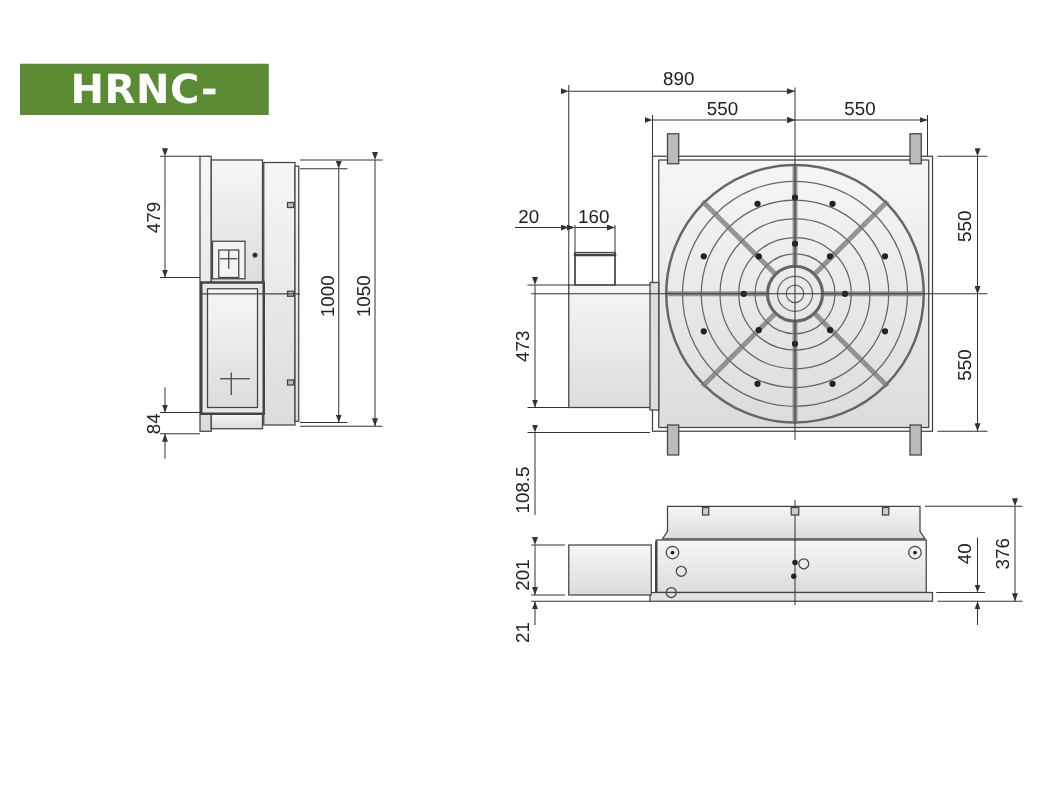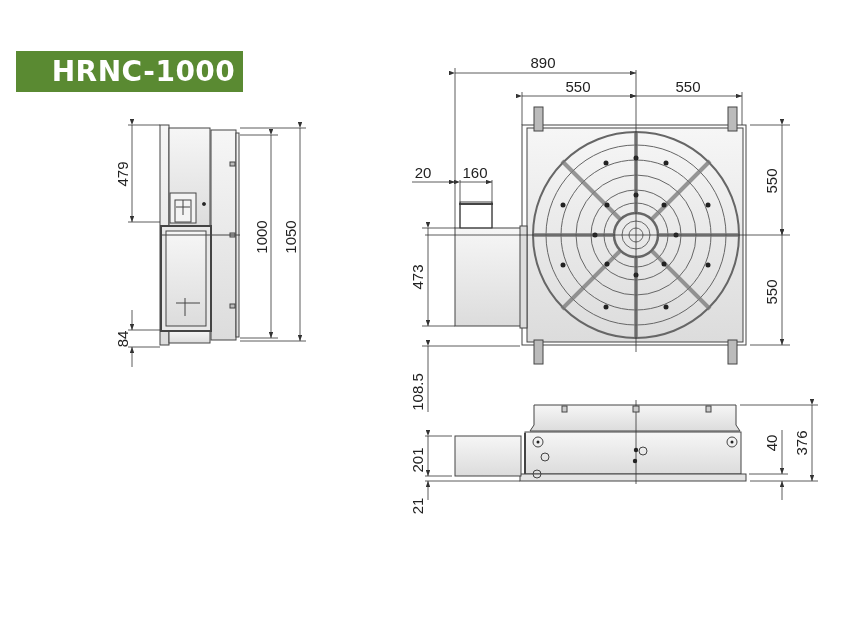--- a/index.html
+++ b/index.html
@@ -1,18 +1,18 @@
 <!DOCTYPE html>
 <html><head>
 <meta charset="utf-8">
 <style>
   html,body{margin:0;padding:0;background:#ffffff;}
   body{width:850px;height:638px;position:relative;overflow:hidden;font-family:"Liberation Sans",sans-serif;}
   .title-badge{position:absolute;left:16px;top:51px;width:199px;height:41px;background:#5a8a32;color:#ffffff;
-    font-family:"DejaVu Sans",sans-serif;font-weight:bold;font-size:28px;line-height:41px;text-align:center;letter-spacing:0.5px;padding-left:28px;}
+    font-family:"DejaVu Sans",sans-serif;font-weight:bold;font-size:32px;line-height:41px;text-align:center;letter-spacing:0.5px;}
   svg{position:absolute;left:0;top:0;}
   .dim{font-family:"Liberation Sans",sans-serif;font-size:15px;fill:#222;}
 </style>
 </head>
 <body>
 
 <div class="title-badge">HRNC-1000</div>
 
 <svg width="850" height="638" viewBox="0 0 850 638" xmlns="http://www.w3.org/2000/svg">
   <defs>

